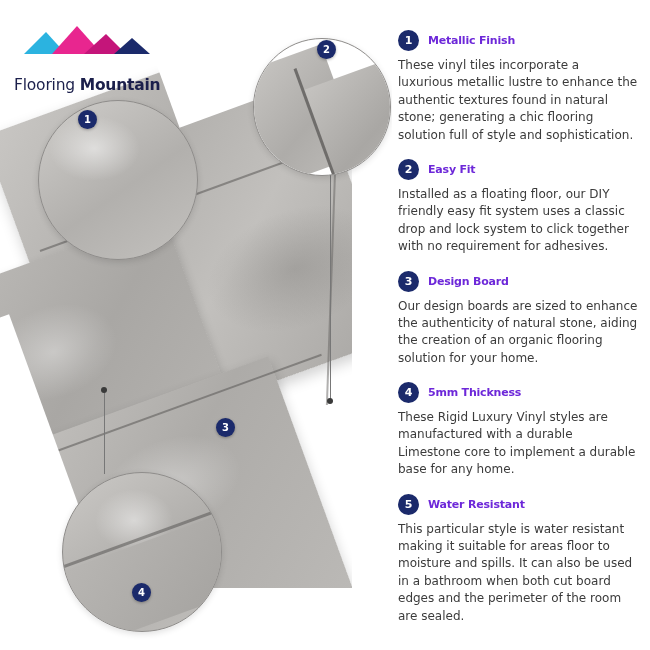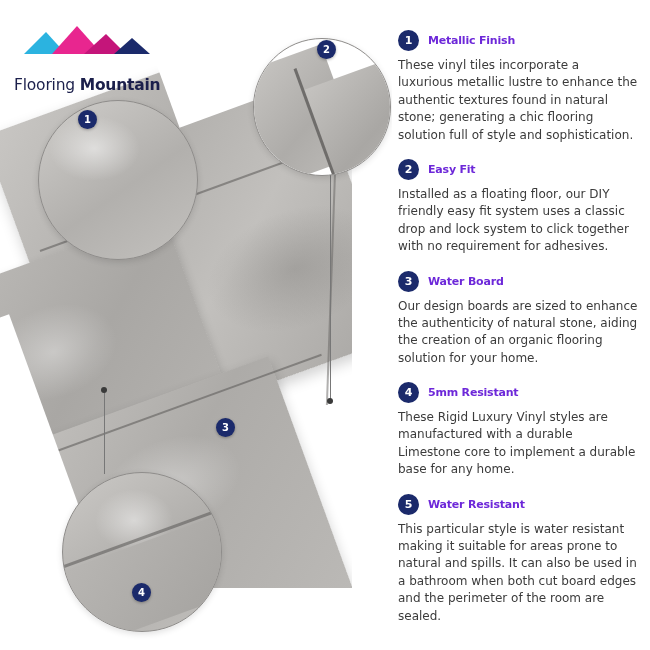--- a/index.html
+++ b/index.html
@@ -364,35 +364,35 @@
       <div class="feature-head">
         <div class="feature-num">2</div>
         <div class="feature-title">Easy Fit</div>
       </div>
       <div class="feature-body">Installed as a floating floor, our DIY friendly easy fit system uses a classic drop and lock system to click together with no requirement for adhesives.</div>
     </div>
 
     <div class="feature">
       <div class="feature-head">
         <div class="feature-num">3</div>
-        <div class="feature-title">Water Board</div>
+        <div class="feature-title">Design Board</div>
       </div>
       <div class="feature-body">Our design boards are sized to enhance the authenticity of natural stone, aiding the creation of an organic flooring solution for your home.</div>
     </div>
 
     <div class="feature">
       <div class="feature-head">
         <div class="feature-num">4</div>
-        <div class="feature-title">5mm Resistant</div>
+        <div class="feature-title">5mm Thickness</div>
       </div>
       <div class="feature-body">These Rigid Luxury Vinyl styles are manufactured with a durable Limestone core to implement a durable base for any home.</div>
     </div>
 
     <div class="feature">
       <div class="feature-head">
         <div class="feature-num">5</div>
         <div class="feature-title">Water Resistant</div>
       </div>
-      <div class="feature-body">This particular style is water resistant making it suitable for areas prone to natural and spills. It can also be used in a bathroom when both cut board edges and the perimeter of the room are sealed.</div>
+      <div class="feature-body">This particular style is water resistant making it suitable for areas floor to moisture and spills. It can also be used in a bathroom when both cut board edges and the perimeter of the room are sealed.</div>
     </div>
 
   </div>
 </div>
 
 </body></html>

